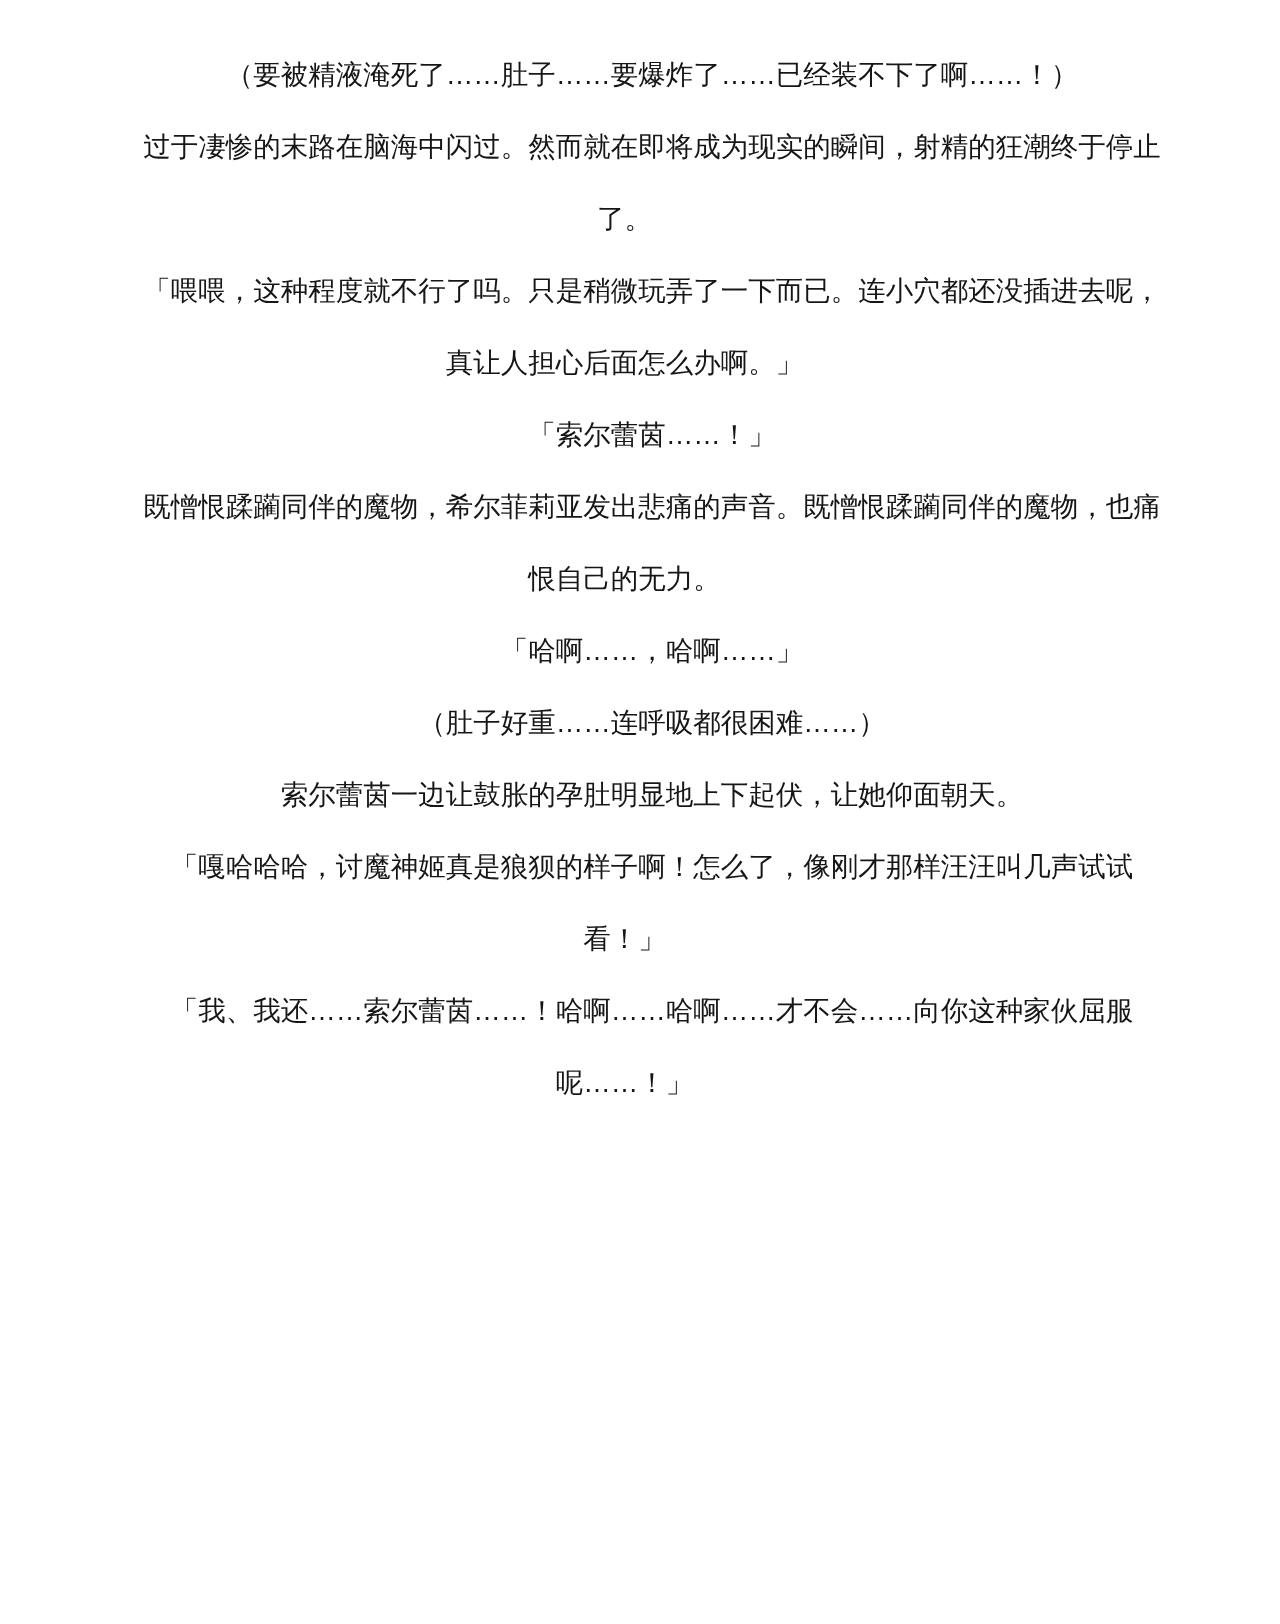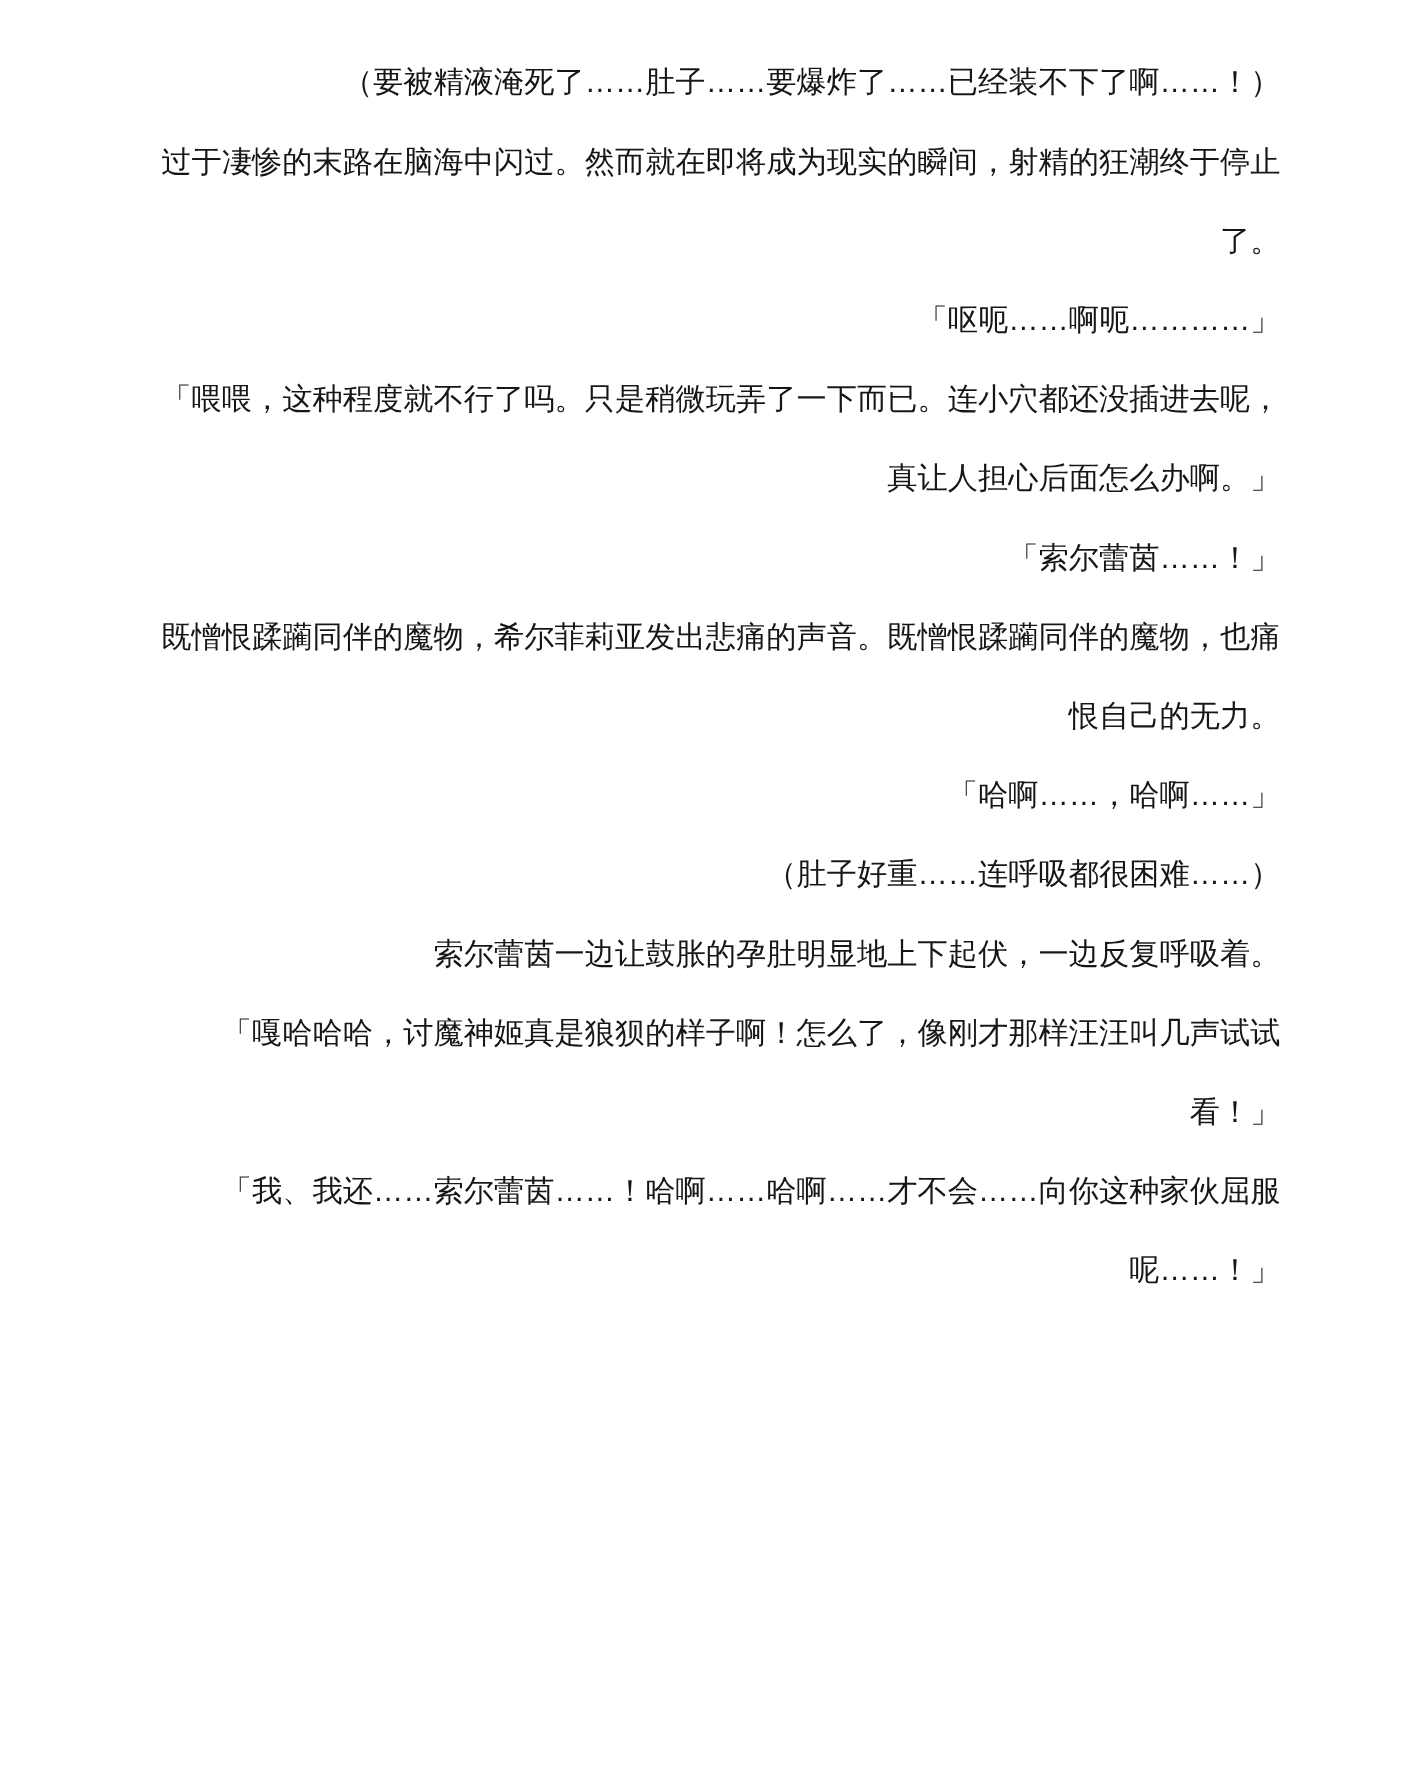--- a/index.html
+++ b/index.html
@@ -21,35 +21,34 @@
     background: #ffffff;
   }
   .para {
     margin: 0;
     padding: 0;
     text-indent: 2em;
     font-size: 27.5px;
     line-height: 72px;
     color: #161616;
     font-weight: 400;
-    text-align: right;
+    text-align: center;
     word-break: break-all;
     overflow-wrap: anywhere;
   }
 </style>
 </head>
 <body>
 
 <div class="page">
   <div id="novel-text">
       <p class="para">（要被精液淹死了……肚子……要爆炸了……已经装不下了啊……！）</p>
       <p class="para">过于凄惨的末路在脑海中闪过。然而就在即将成为现实的瞬间，射精的狂潮终于停止了。</p>
-      <p class="para">「呕呃……啊呃…………」</p>
       <p class="para">「喂喂，这种程度就不行了吗。只是稍微玩弄了一下而已。连小穴都还没插进去呢，真让人担心后面怎么办啊。」</p>
       <p class="para">「索尔蕾茵……！」</p>
       <p class="para">既憎恨蹂躏同伴的魔物，希尔菲莉亚发出悲痛的声音。既憎恨蹂躏同伴的魔物，也痛恨自己的无力。</p>
       <p class="para">「哈啊……，哈啊……」</p>
       <p class="para">（肚子好重……连呼吸都很困难……）</p>
-      <p class="para">索尔蕾茵一边让鼓胀的孕肚明显地上下起伏，一边反复呼吸着。</p>
+      <p class="para">索尔蕾茵一边让鼓胀的孕肚明显地上下起伏，让她仰面朝天。</p>
       <p class="para">「嘎哈哈哈，讨魔神姬真是狼狈的样子啊！怎么了，像刚才那样汪汪叫几声试试看！」</p>
       <p class="para">「我、我还……索尔蕾茵……！哈啊……哈啊……才不会……向你这种家伙屈服呢……！」</p>
     </div>
 </div>
 
 </body></html>

